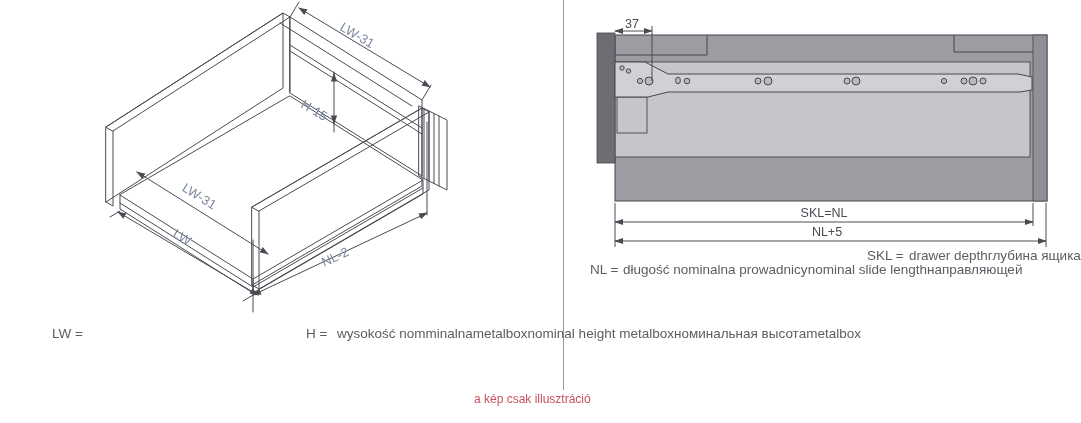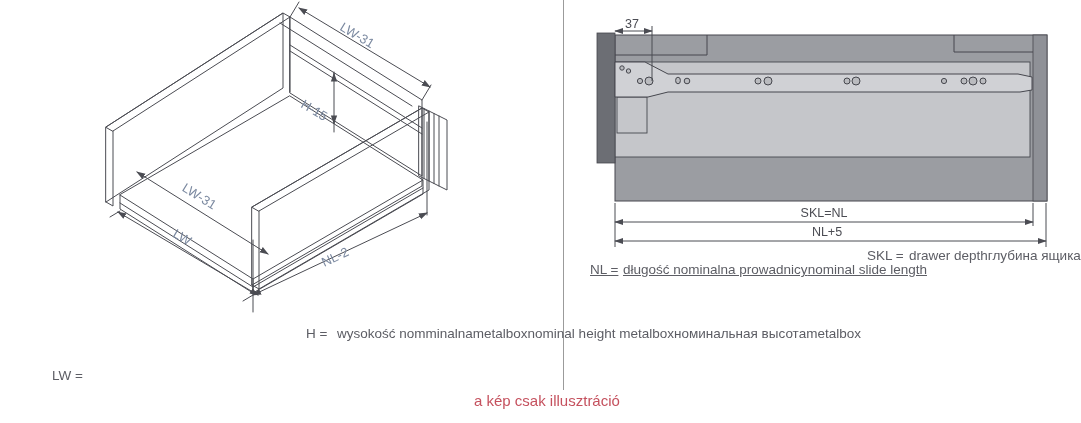--- a/index.html
+++ b/index.html
@@ -9,25 +9,25 @@
   }
   .abs{position:absolute;}
   #divider{left:563px;top:0;width:1px;height:390px;background:#9b9b9b;}
   svg{display:block;}
   svg text{font-family:"Liberation Sans", sans-serif;}
   .dim-label{fill:#7b89a0;font-size:13px;}
   .dim-num{fill:#4b4c53;font-size:12.5px;}
   .legend{position:absolute;display:flex;font-size:13.5px;line-height:17px;color:#5c5d64;}
   .legend .term{white-space:nowrap;flex:0 0 auto;}
   .legend .lines{display:flex;flex-direction:row;}
-  #leg-lw{left:52px;top:325px;}  #leg-lw .term{width:37px;margin-top:42px;}
+  #leg-lw{left:52px;top:325px;}  #leg-lw .term{width:37px;}
   #leg-h{left:306px;top:325px;}  #leg-h .term{width:31px;}
-  #leg-nl{left:590px;top:261px;text-decoration:underline;} #leg-nl .term{width:33px;}
+  #leg-nl{left:590px;top:261px;} #leg-nl .term{width:33px;}
   #leg-skl{left:867px;top:247px;align-items:center;}#leg-skl .term{width:42px;}
-  #note{left:474px;top:392px;font-size:15px;color:#c5515e;white-space:nowrap;}
+  #note{left:474px;top:392px;font-size:12px;color:#c5515e;white-space:nowrap;}
 </style>
 </head>
 <body>
 
 <div id="divider" class="abs"></div>
 
 <svg class="abs" style="left:0;top:0" width="561" height="320" viewBox="0 0 561 320">
   <defs>
     <marker id="ah1" viewBox="0 0 10 10" refX="9" refY="5" markerWidth="9" markerHeight="9" orient="auto-start-reverse">
       <path d="M0,1.5 L10,5 L0,8.5 z" fill="#4b4c53"></path>
@@ -152,20 +152,21 @@
     <div>номинальная высота</div>
     <div>metalbox</div>
   </div>
 </div>
 
 <div class="legend" id="leg-nl">
   <div class="term">NL =</div>
   <div class="lines">
     <div>długość nominalna prowadnicy</div>
     <div>nominal slide length</div>
+    <div>направляющей</div>
   </div>
 </div>
 
 <div class="legend" id="leg-skl">
   <div class="term">SKL =</div>
   <div class="lines">
     <div>drawer depth</div>
     <div>глубина ящика</div>
   </div>
 </div>

